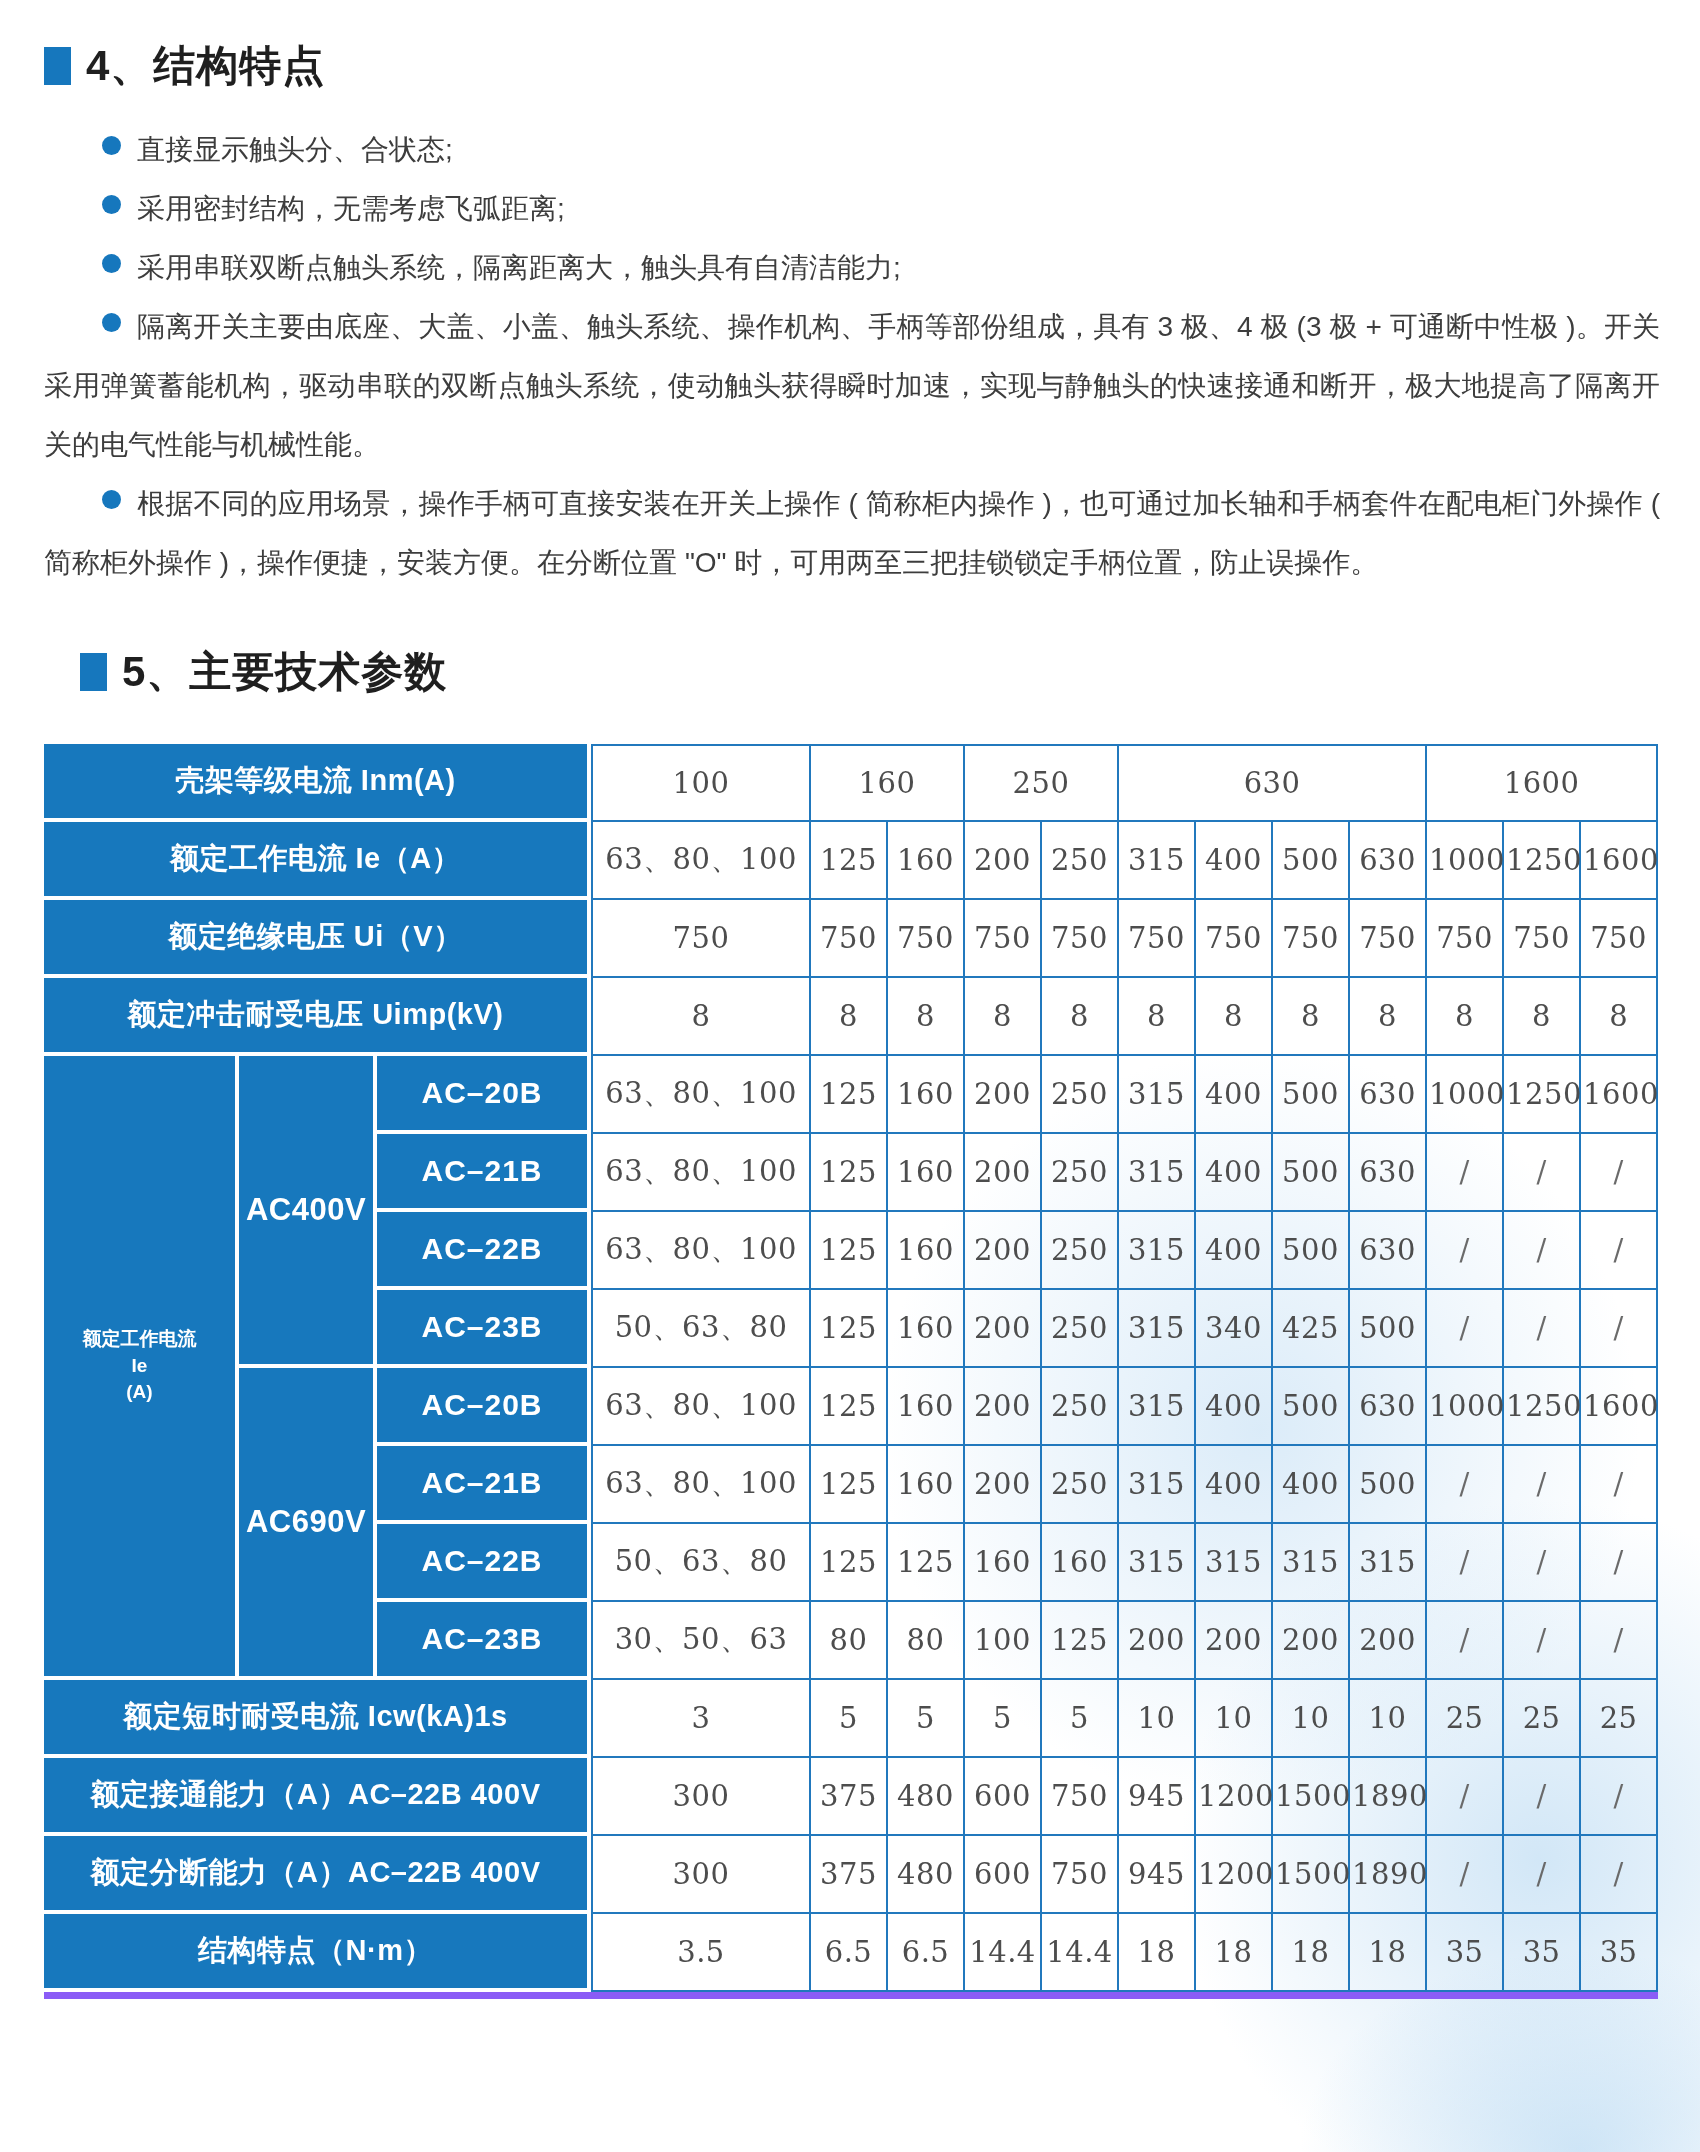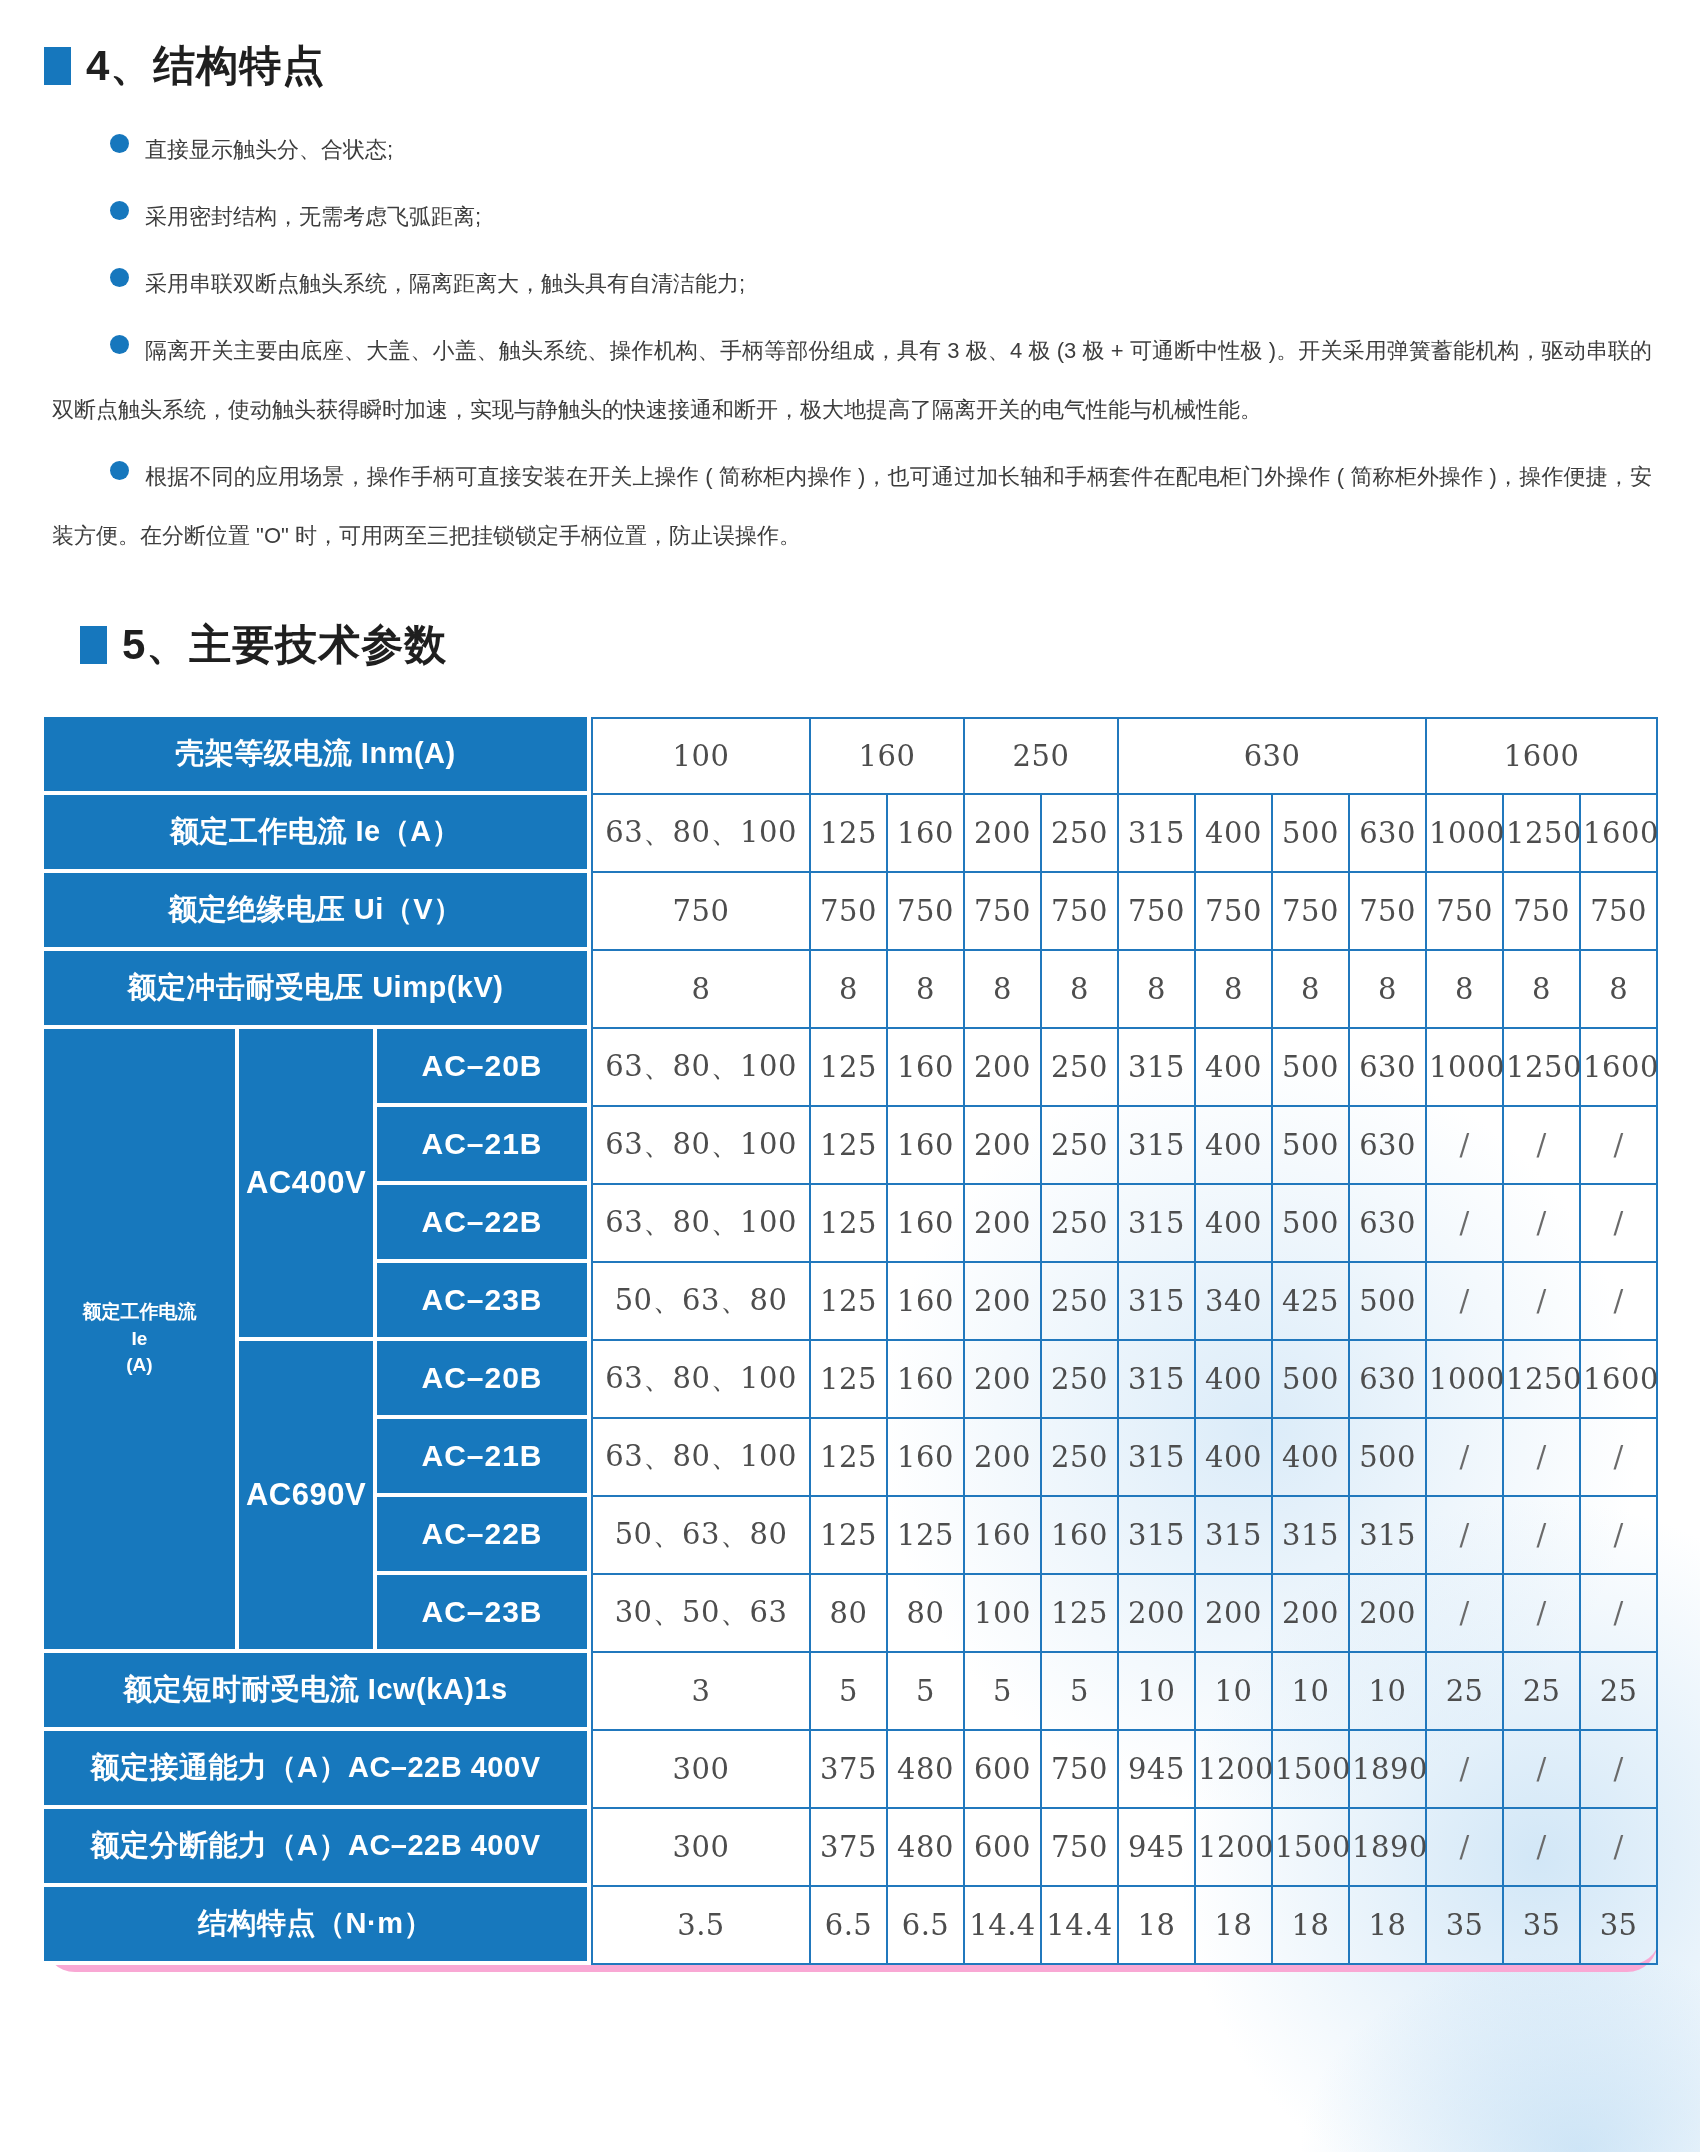--- a/index.html
+++ b/index.html
@@ -21,39 +21,38 @@
   .wm3{left:1300px;top:1950px;width:560px;height:400px;
        background:radial-gradient(closest-side,rgba(173,211,240,.55),rgba(173,211,240,0));}
   .content{position:relative;z-index:1;padding:38px 40px 0 44px;}
 
   .sec-title{display:flex;align-items:center;margin:0;}
   .sec-square{display:inline-block;width:27px;height:38px;background:#1677bd;margin-right:15px;flex:0 0 auto;}
   .sec-title .t{font-size:42px;font-weight:bold;color:#1f1f1f;letter-spacing:1px;}
 
   .feature-list{margin:26px 0 0 0;}
   p.bullet{
-    margin:8px;
-    font-size:22px;
+    margin:0;
+    font-size:28px;
     line-height:59px;
     text-align:justify;
     text-indent:58px;
     color:#3d3d3d;
   }
   .dot{
     display:inline-block;width:19px;height:19px;border-radius:50%;
     background:#1677bd;margin-right:16px;transform:translateY(-4px);
   }
 
   .sec5{margin-top:52px;padding-left:36px;}
   .table-wrap{
     margin-top:44px;
     display:inline-block;
-    border-bottom:7px solid #f9a8d4;
+    border-bottom:7px solid #8b5cf6;
     background:transparent;
-    border-radius:31px;
   }
   table.spec{
     border-collapse:separate;border-spacing:0;table-layout:fixed;
     width:1614px;background:transparent;
   }
   table.spec tr{height:78px;}
   th.hdr{
     background:#1778bd;color:#ffffff;font-weight:bold;
     border-right:4px solid #ffffff;border-bottom:4px solid #ffffff;
     text-align:center;vertical-align:middle;padding:0 4px;

